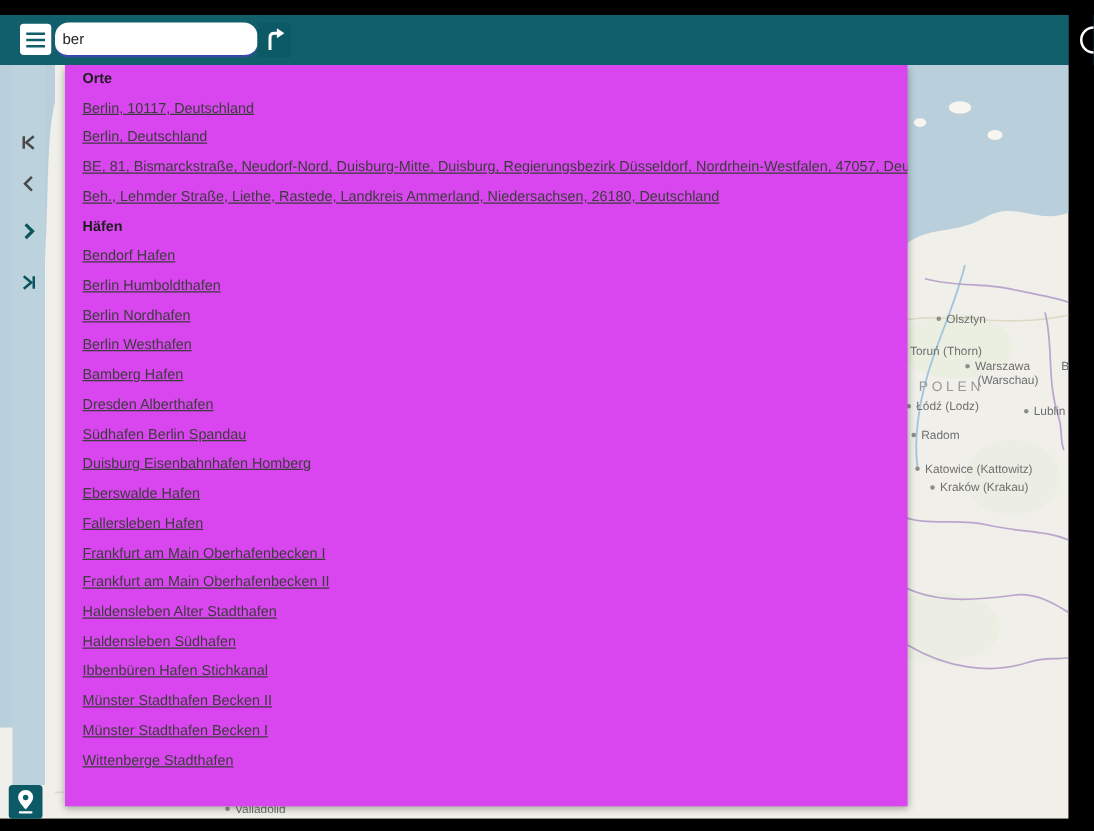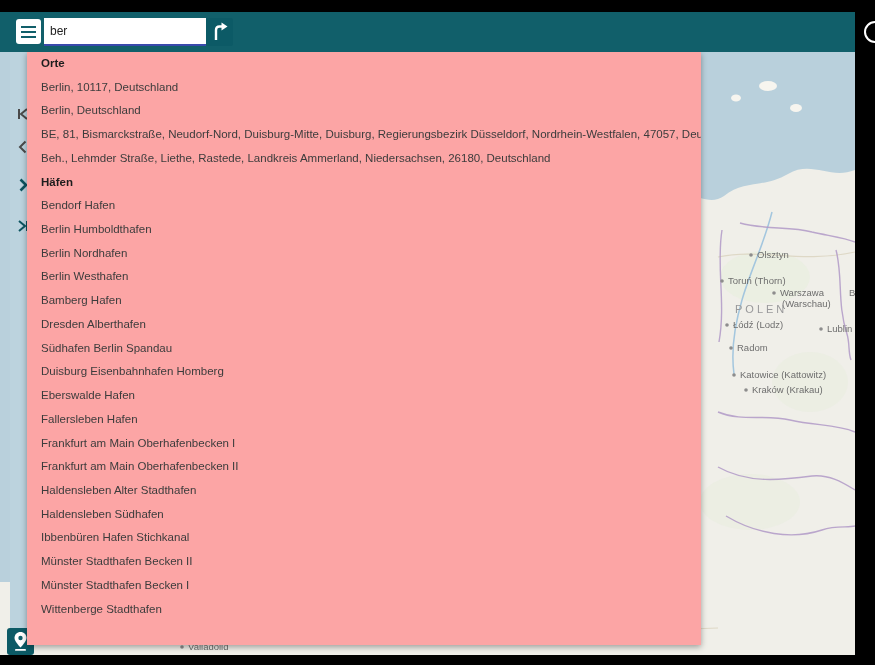--- a/index.html
+++ b/index.html
@@ -35,26 +35,26 @@
                  background:#bcd3de;z-index:2;}
   .nav-btn{position:absolute;left:3px;width:20px;height:20px;background:transparent;border:none;
            padding:0;cursor:pointer;}
   .nav-first{top:52px}.nav-prev{top:85px}.nav-next{top:123px}.nav-last{top:164px}
 
   
   .locate-btn{position:absolute;left:7px;top:628px;width:27px;height:27px;background:#0d5f6b;
               border:none;border-radius:3px;padding:0;z-index:3;cursor:pointer;}
 
   
-  .suggestions{position:absolute;left:27px;top:52px;width:674px;height:593px;background:#fca5a5;
+  .suggestions{position:absolute;left:52px;top:52px;width:674px;height:593px;background:#d946ef;
                box-shadow:0 2px 6px rgba(0,0,0,.35);z-index:4;overflow:hidden;}
   .sugg-header,.sugg-item{height:23.72px;line-height:23.72px;padding-left:14px;
                font-size:11.5px;white-space:nowrap;overflow:hidden;}
   .sugg-header{font-weight:bold;color:#1d1d1d;}
-  .sugg-item{color:#3c3c3c;cursor:pointer;}
+  .sugg-item{color:#3c3c3c;cursor:pointer;text-decoration:underline;}
 </style>
 </head>
 <body>
 
 <div class="screen">
 
   <div class="map-wrap">
     <svg width="855" height="603" viewBox="0 0 855 603">
       <rect class="land" x="0" y="0" width="855" height="603" fill="#f0efe9"></rect>
 
@@ -165,21 +165,21 @@
       <div class="sugg-item">Münster Stadthafen Becken I</div>
       <div class="sugg-item">Wittenberge Stadthafen</div>
     </div>
 
   <div class="topbar" style="background: rgb(17, 95, 106);">
     <button class="menu-btn">
       <span></span>
       <span></span>
       <span></span>
     </button>
-    <div class="search-box" style="border-bottom-color: rgb(57, 73, 171);">
+    <div class="search-box" style="border-bottom-color: rgb(57, 73, 171); border-radius: 11px;">
       <input type="text" value="ber" style="">
     </div>
     <button class="dir-btn teal-btn" style="background: rgb(12, 90, 102);">
       <svg width="27" height="28" viewBox="0 0 27 28">
         <path d="M10 22 V12 Q10 8.5 13.5 8.5 H16" fill="none" stroke="#ffffff" stroke-width="2.4"></path>
         <polygon points="15.5,4.5 21.5,8.5 15.5,12.5" fill="#ffffff"></polygon>
       </svg>
     </button>
   </div>
 

